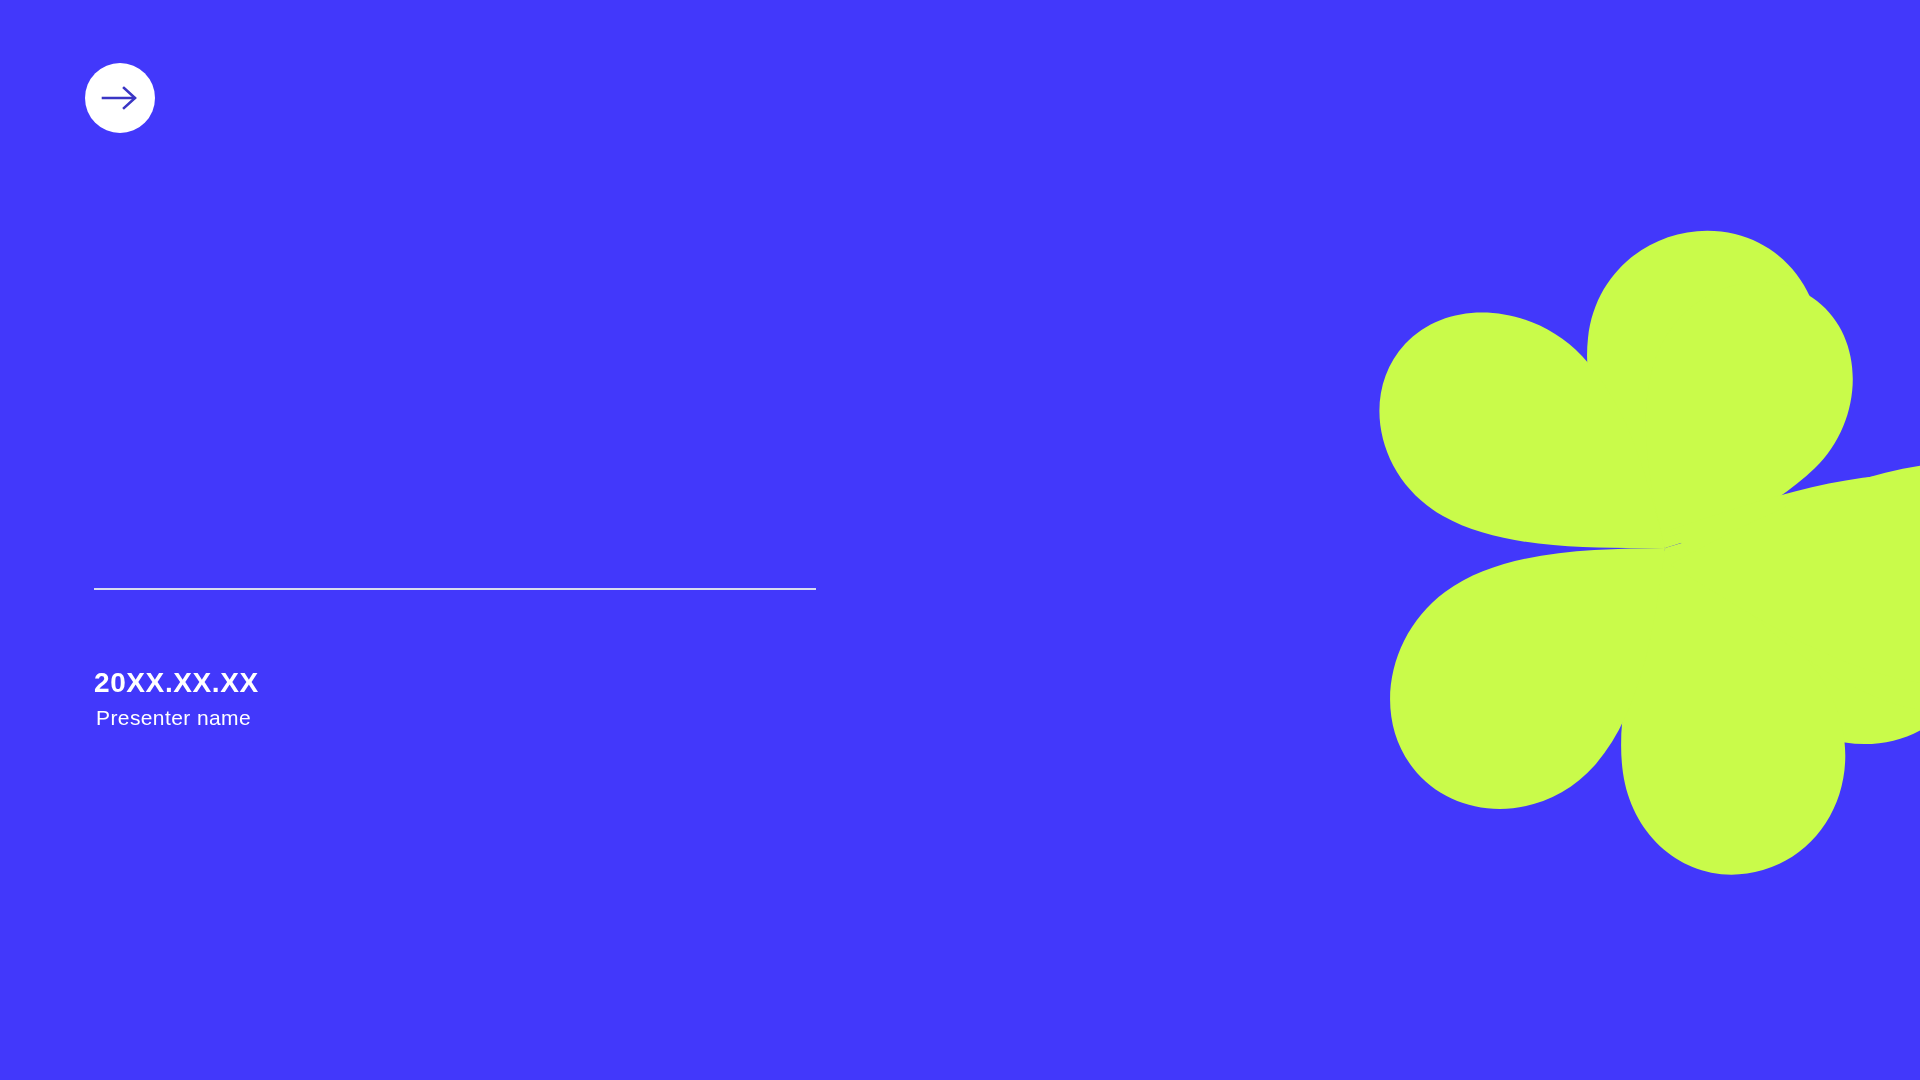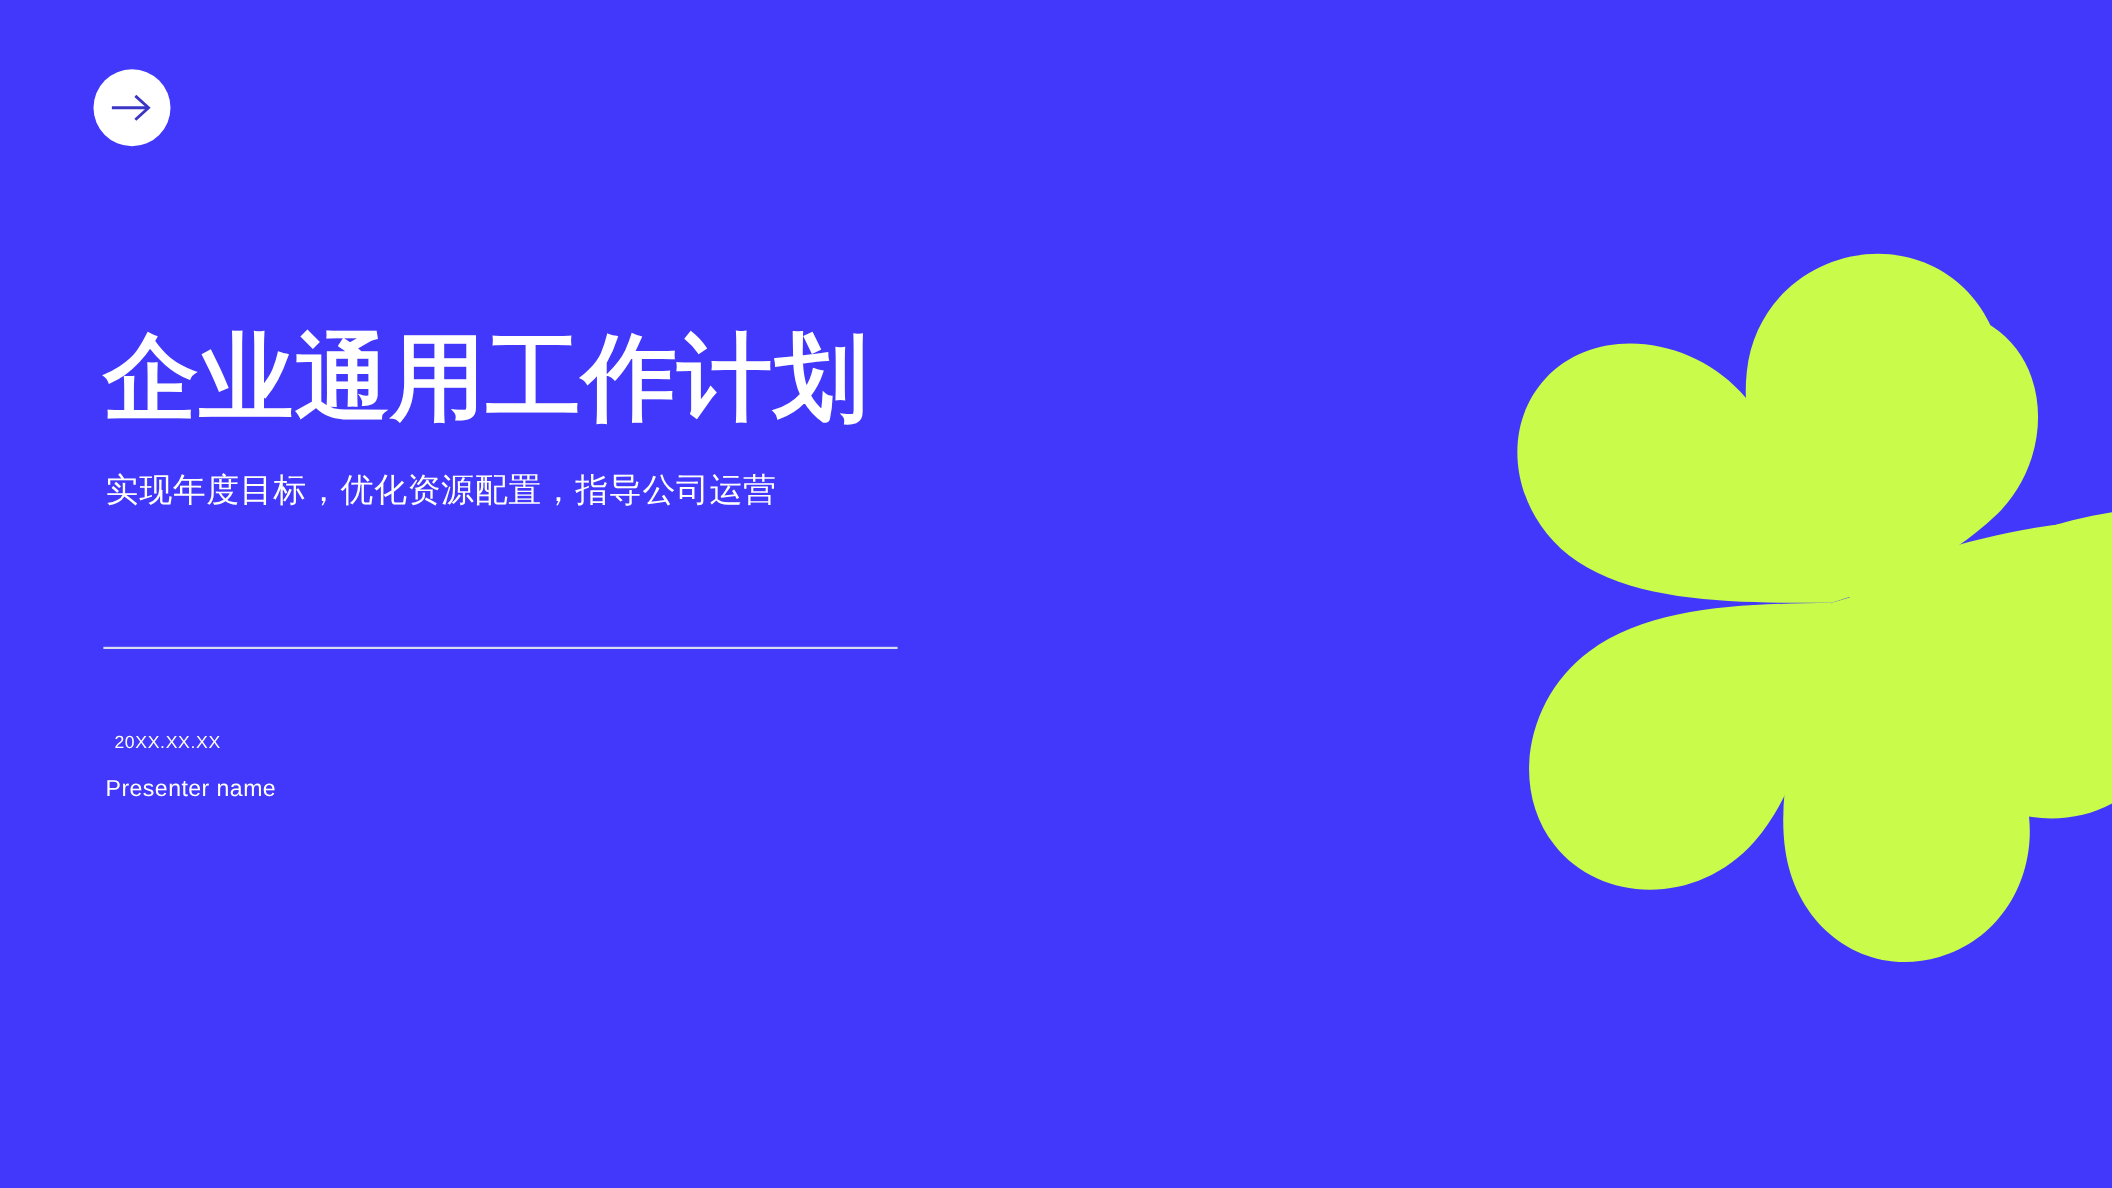--- a/index.html
+++ b/index.html
@@ -96,24 +96,24 @@
     top: 588px;
     left: 0px;
     width: 722px;
     height: 2px;
     background: #D8DCEF;
   }
 
   #meta-date {
     position: absolute;
     top: 667px;
-    left: 10px;
+    left: 0;
     margin: 0;
-    font-size: 16px;
-    font-weight: 400;
+    font-size: 28px;
+    font-weight: 700;
     color: #FFFFFF;
     letter-spacing: 0.6px;
   }
 
   #meta-presenter {
     position: absolute;
     top: 706px;
     left: 2px;
     margin: 0;
     font-size: 21px;
@@ -156,23 +156,21 @@
     <span>
       <svg width="38" height="24" viewBox="0 0 38 24" xmlns="http://www.w3.org/2000/svg">
         <path d="M2 12 H33" stroke="#3A35C4" stroke-width="2.6" stroke-linecap="square" fill="none"></path>
         <path d="M23 2 L34 12 L23 22" stroke="#3A35C4" stroke-width="2.6" fill="none" stroke-linecap="square" stroke-linejoin="miter"></path>
       </svg>
     </span>
   </div>
 
   <div id="content">
 
-    <h1 id="page-title">企业通用工作计划</h1>
 
-    <p id="page-subtitle">实现年度目标，优化资源配置，指导公司运营</p>
 
     <div id="divider"></div>
 
     <p id="meta-date">20XX.XX.XX</p>
 
     <p id="meta-presenter">Presenter name</p>
 
   </div>
 
 </div>

